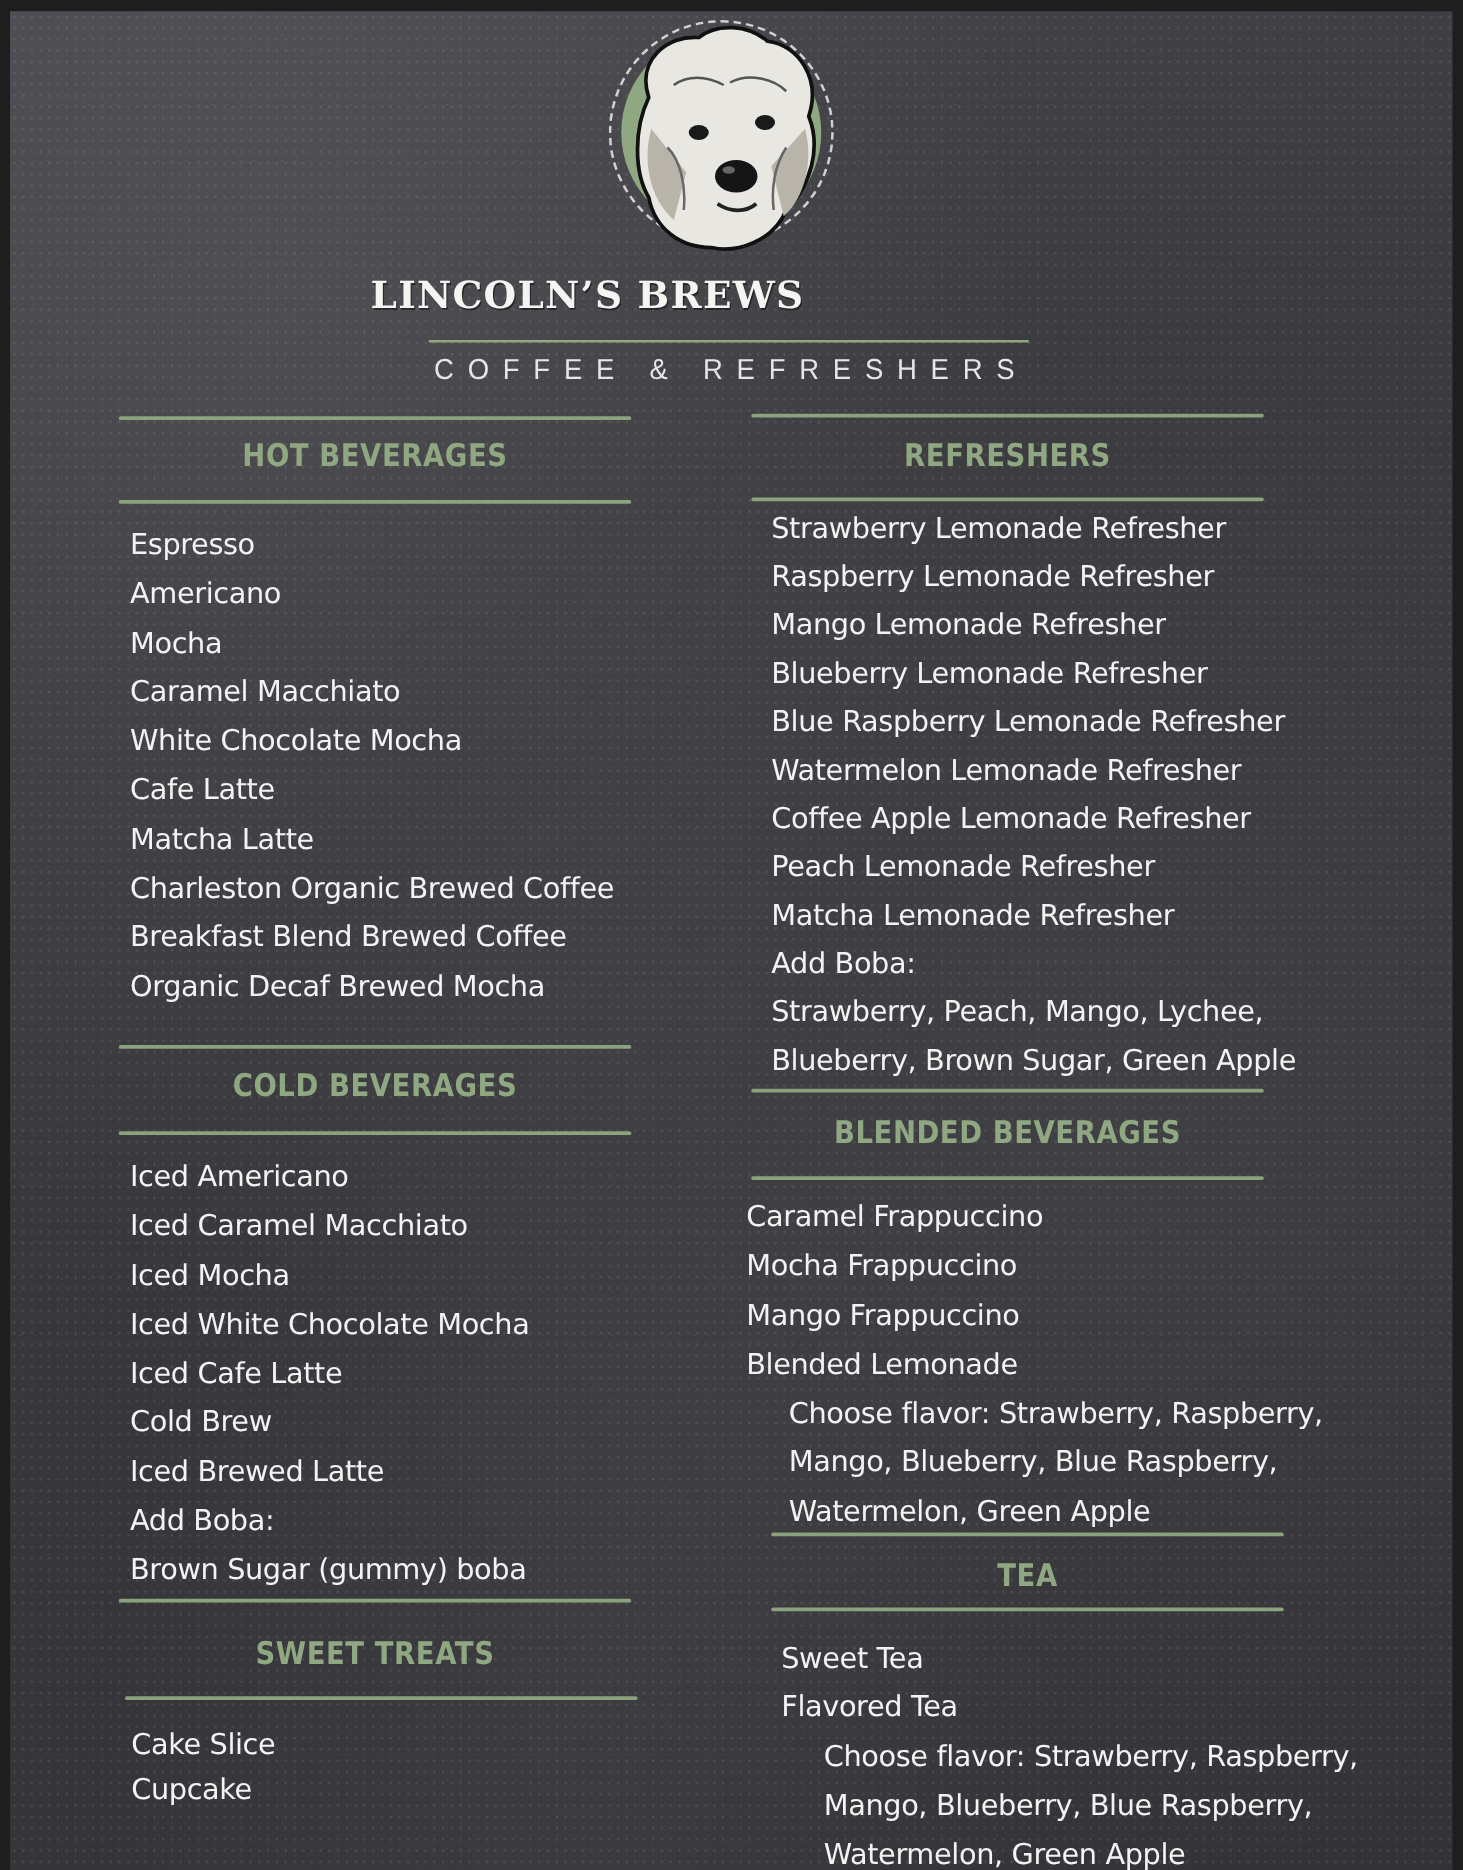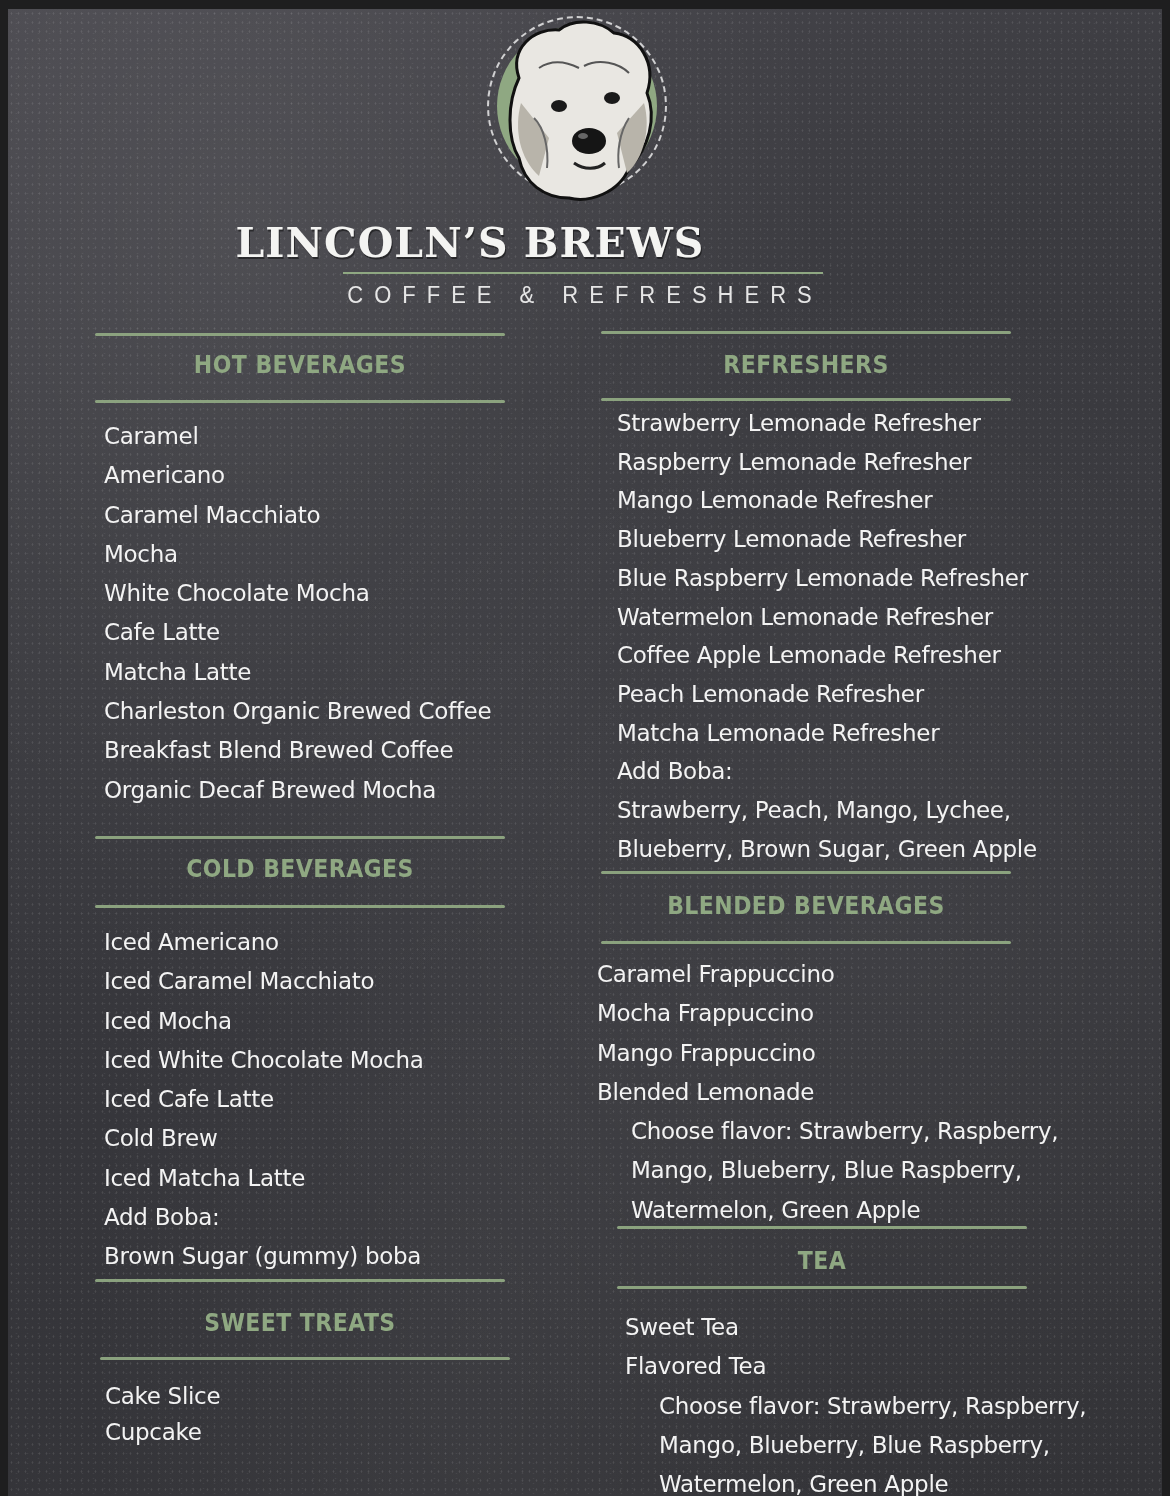--- a/index.html
+++ b/index.html
@@ -41,21 +41,21 @@
   }
   .logo .disc {
     position: absolute; left: 18px; top: 18px; width: 160px; height: 160px;
     border-radius: 50%; background: #8fa882;
   }
   .logo svg { position: absolute; left: 0; top: 0; }
 
   .brand-title {
     left: 0; width: 940px; top: 219px; text-align: center;
     font-family: "DejaVu Serif", serif; font-weight: bold;
-    font-size: 41px; letter-spacing: 1px; color: #f4f4f2;
+    font-size: 30px; letter-spacing: 1px; color: #f4f4f2;
     text-shadow: 1px 2px 0 rgba(0,0,0,0.45);
   }
   .brand-rule {
     left: 343px; top: 272px; width: 480px; height: 2px; background: #8fa882;
   }
   .brand-sub {
     left: 0; width: 1170px; top: 283px; text-align: center;
     font-family: "Liberation Sans", sans-serif; font-size: 22px;
     letter-spacing: 11px; color: #e6e6e6; transform: scaleY(1.05);
   }
@@ -101,43 +101,43 @@
 </div>
 
 <div class="abs brand-title">LINCOLN’S BREWS</div>
 <div class="abs brand-rule"></div>
 <div class="abs brand-sub">COFFEE &amp; REFRESHERS</div>
 
 <div class="rule" style="left:95px;top:333px;width:410px;"></div>
 <div class="heading" style="left:95px;top:350px;width:410px;">HOT BEVERAGES</div>
 <div class="rule" style="left:95px;top:400px;width:410px;"></div>
 <ul class="items" style="left:104px;top:417px;">
-  <li>Caramel</li>
+  <li>Espresso</li>
   <li>Americano</li>
+  <li>Mocha</li>
   <li>Caramel Macchiato</li>
-  <li>Mocha</li>
   <li>White Chocolate Mocha</li>
   <li>Cafe Latte</li>
   <li>Matcha Latte</li>
   <li>Charleston Organic Brewed Coffee</li>
   <li>Breakfast Blend Brewed Coffee</li>
   <li>Organic Decaf Brewed Mocha</li>
 </ul>
 
 <div class="rule" style="left:95px;top:836px;width:410px;"></div>
 <div class="heading" style="left:95px;top:854px;width:410px;">COLD BEVERAGES</div>
 <div class="rule" style="left:95px;top:905px;width:410px;"></div>
 <ul class="items" style="left:104px;top:923px;">
   <li>Iced Americano</li>
   <li>Iced Caramel Macchiato</li>
   <li>Iced Mocha</li>
   <li>Iced White Chocolate Mocha</li>
   <li>Iced Cafe Latte</li>
   <li>Cold Brew</li>
-  <li>Iced Matcha Latte</li>
+  <li>Iced Brewed Latte</li>
   <li>Add Boba:</li>
   <li>Brown Sugar (gummy) boba</li>
 </ul>
 
 <div class="rule" style="left:95px;top:1279px;width:410px;"></div>
 <div class="heading" style="left:95px;top:1308px;width:410px;">SWEET TREATS</div>
 <div class="rule" style="left:100px;top:1357px;width:410px;"></div>
 <ul class="items" style="left:105px;top:1378px;">
   <li style="line-height:36px">Cake Slice</li>
   <li style="line-height:36px">Cupcake</li>

